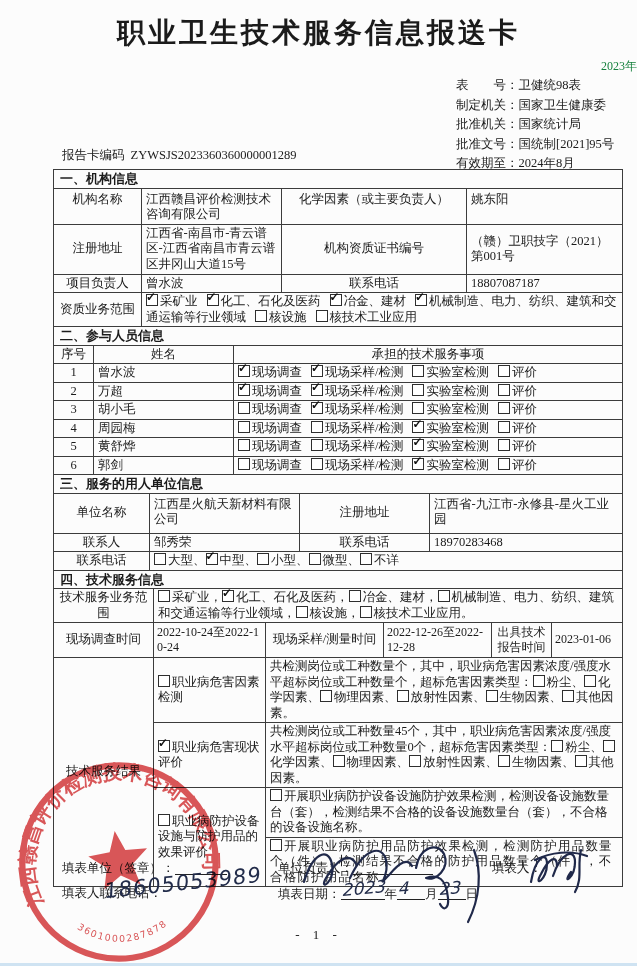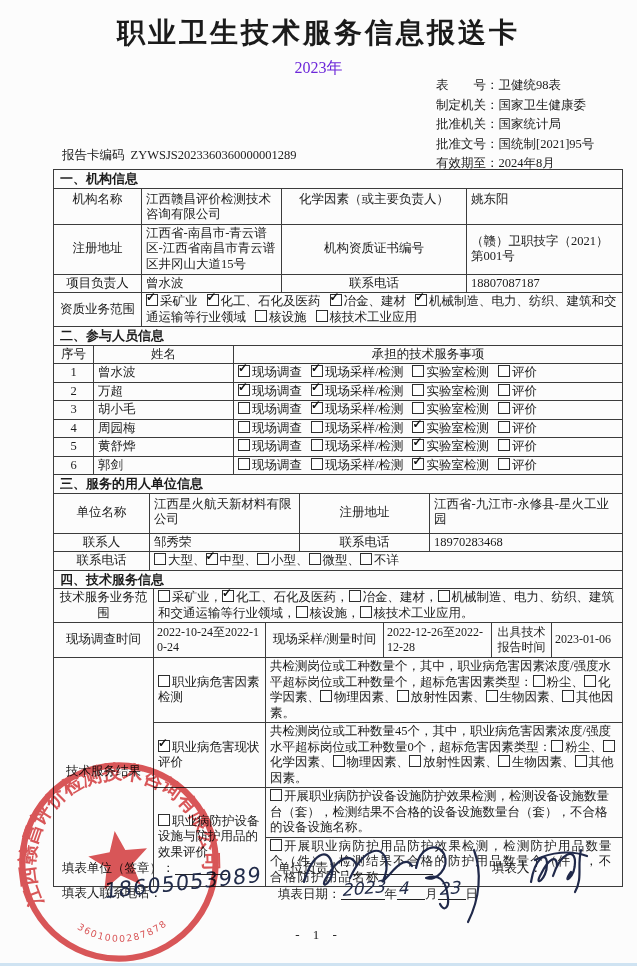--- a/index.html
+++ b/index.html
@@ -1,21 +1,21 @@
 <!DOCTYPE html>
 <html><head>
 <meta charset="utf-8">
 <style>
   html,body{margin:0;padding:0;background:#e8e8e8;}
   .page{position:relative;width:637px;height:966px;background:#fcfcfc;
         font-family:"Liberation Serif","DejaVu Serif",serif;color:#1b1b1b;overflow:hidden;margin:0 auto;}
   .title{position:absolute;top:14px;left:0;width:100%;text-align:center;
          font-size:28px;font-weight:bold;letter-spacing:3px;}
-  .yr{position:absolute;top:58px;left:0;width:100%;text-align:center;font-size:16px;color:#6d28d9;}
-  .meta{position:absolute;left:436px;top:76px;font-size:12.5px;line-height:19.5px;}
+  .yr{position:absolute;top:58px;left:0;width:100%;text-align:right;font-size:12px;color:#15803d;}
+  .meta{position:absolute;left:456px;top:76px;font-size:12.5px;line-height:19.5px;}
   .meta .mrow span{white-space:nowrap;}
   .code{position:absolute;left:62px;top:147px;font-size:12.5px;}
   .code .lbl{margin-right:6px;}
   .tables{position:absolute;left:53px;top:169px;width:558px;}
   table{border-collapse:collapse;width:570px;table-layout:fixed;margin-top:-1px;}
   .tables table:first-child{margin-top:0;}
   td{border:1px solid #3c3c3c;font-size:12.5px;line-height:15.5px;padding:1px 4px;
      vertical-align:middle;overflow:hidden;word-break:break-all;}
   td.cap{font-weight:bold;font-size:13px;padding:1px 6px;border-left:1px solid #3c3c3c;}
   td.c{text-align:center;}

